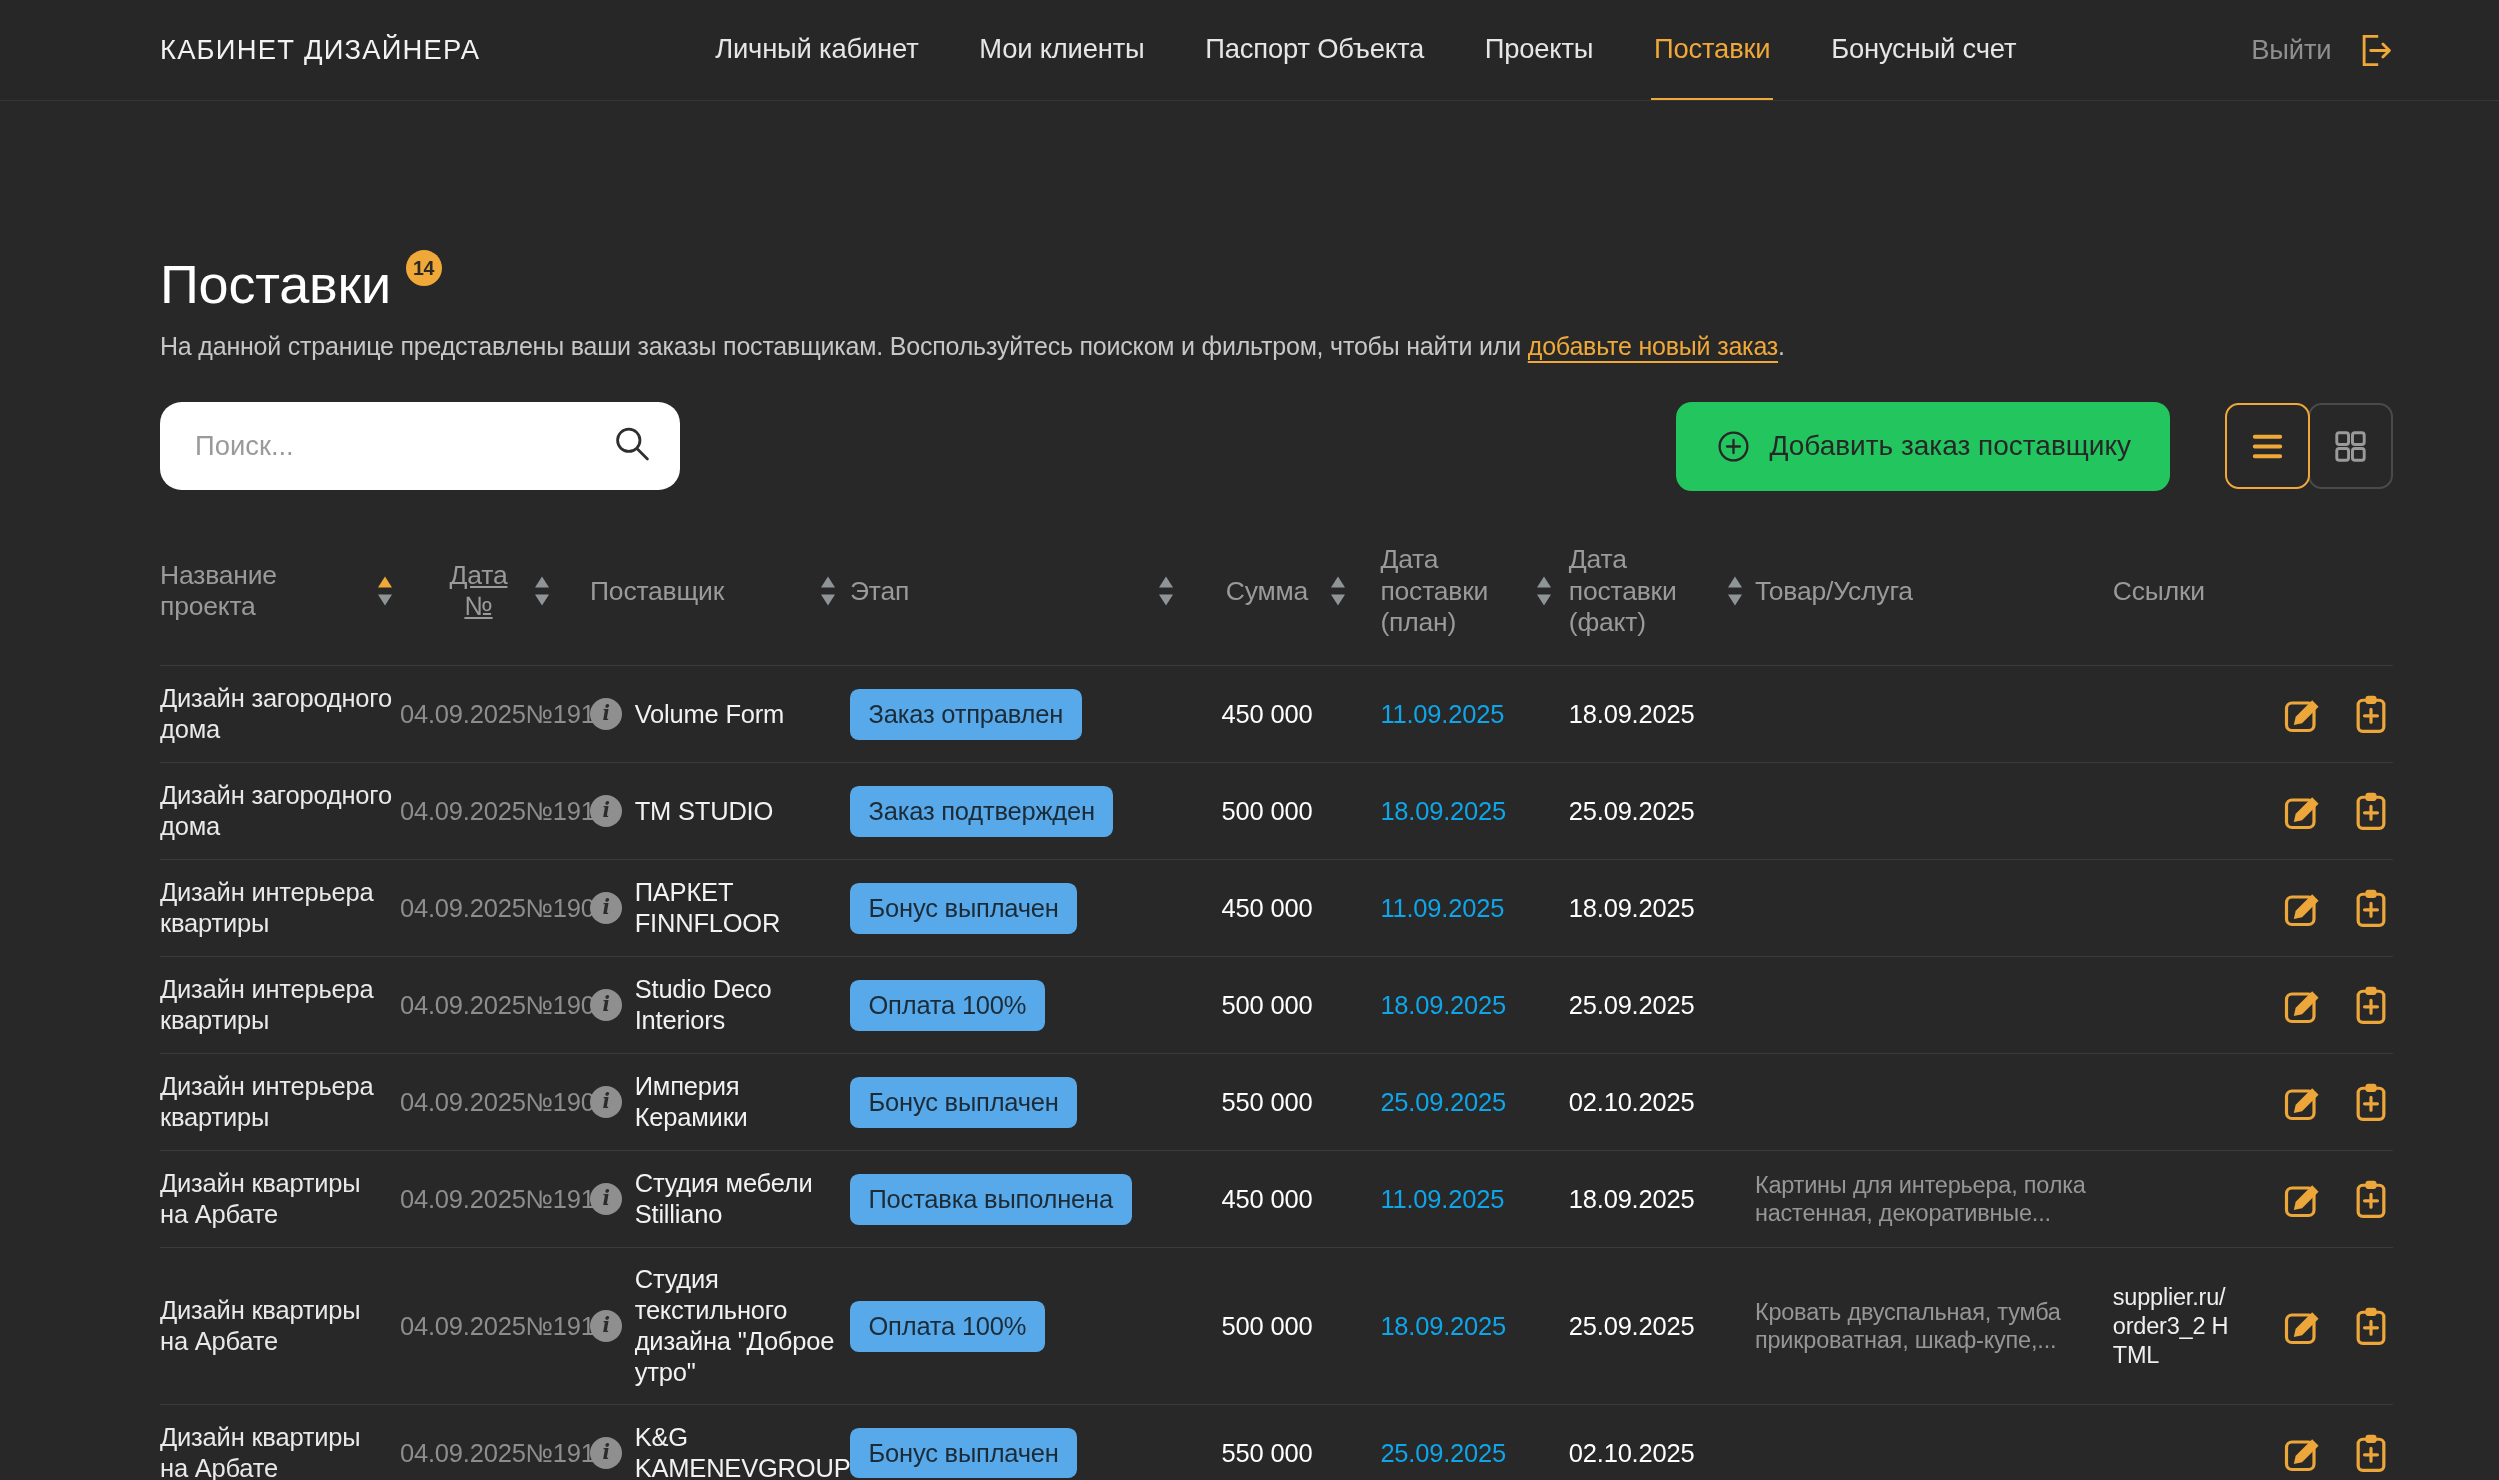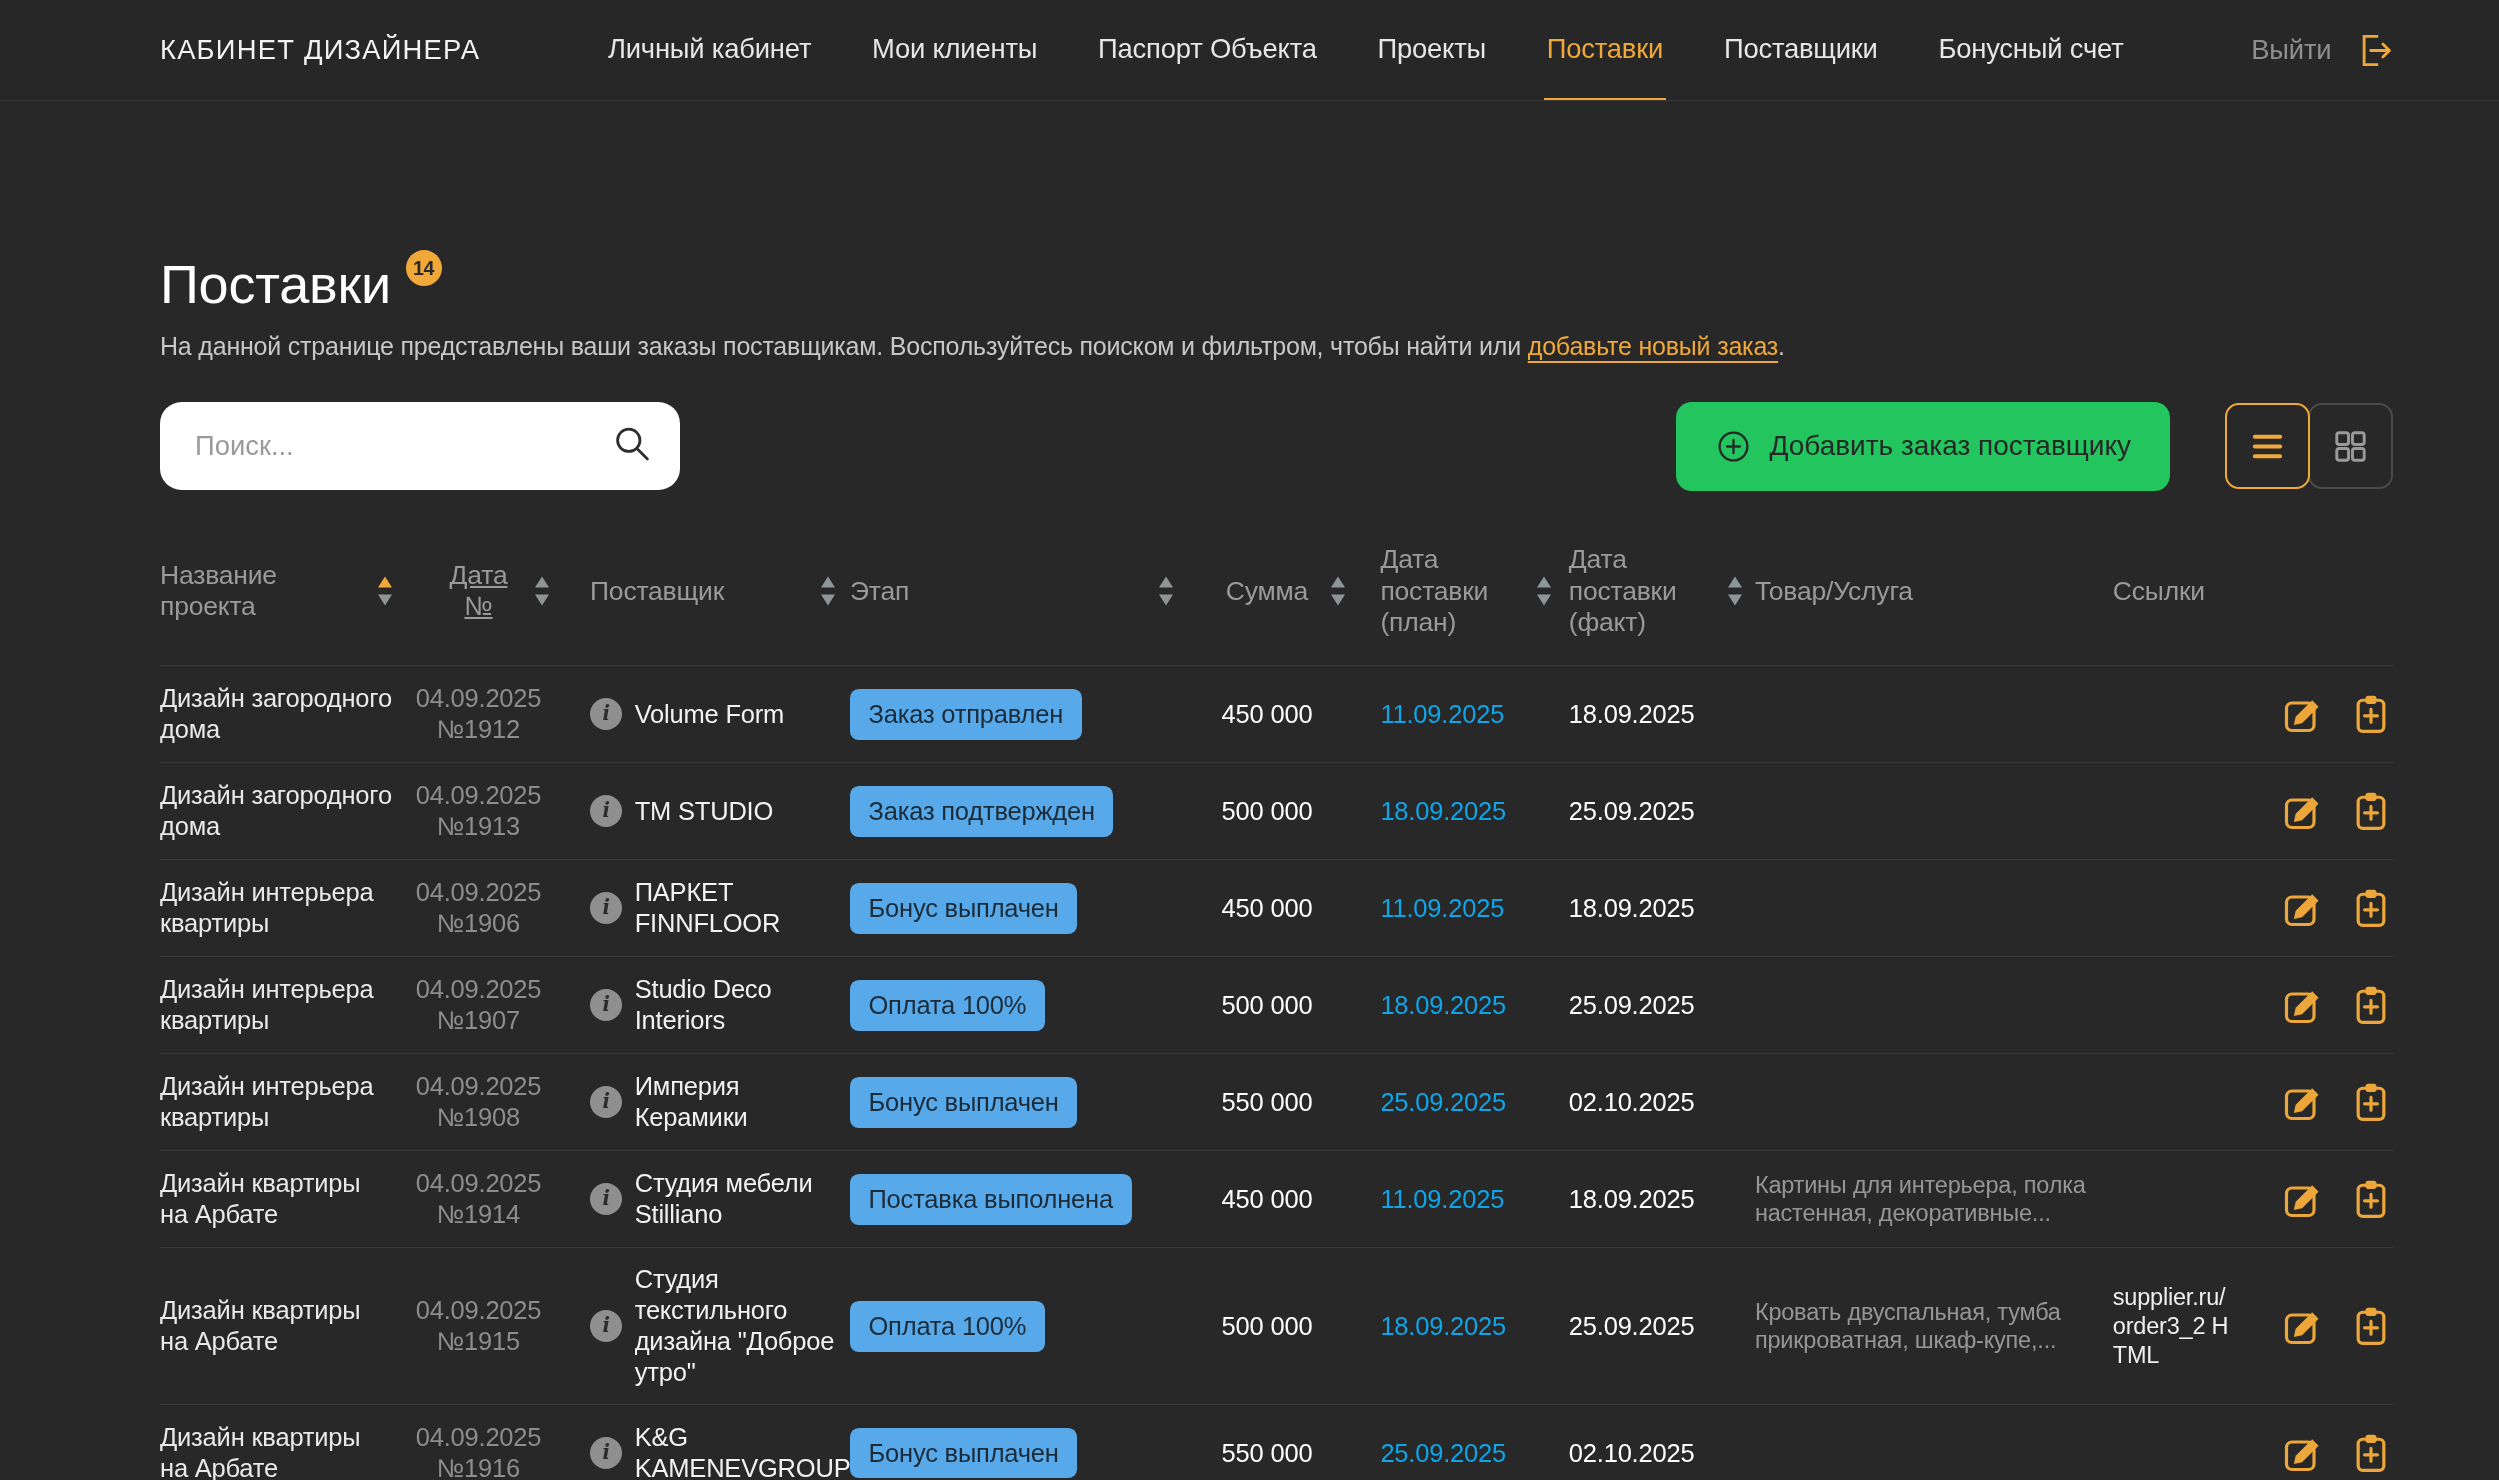--- a/index.html
+++ b/index.html
@@ -65,21 +65,21 @@
   .sort{ position:absolute; right:7.8px; top:50%; transform:translateY(-50%);
     display:flex; flex-direction:column; align-items:center; gap:6.9px; cursor:pointer; }
   .tri{ width:0; height:0; border-left:7.8px solid transparent; border-right:7.8px solid transparent; }
   .tri.up{ border-bottom:11.8px solid #8f9496; }
   .tri.down{ border-top:11.8px solid #8f9496; }
   .tri.up.active{ border-bottom-color:#f0a838; }
   .tbody{ margin-top:22.5px; }
   .tr{ border-top:1px solid #3b3b3b; min-height:97px; align-items:center; padding:15.7px 0; }
   .td{ font-size:25.5px; line-height:1.22; }
   .c-project{ color:#e9e9e9; white-space:pre; }
-  .c-date{ color:#8d8d8d; display:flex; flex-direction:column; align-items:center; }
+  .c-date{ color:#8d8d8d; display:flex; align-items:center; }
   .c-supplier{ display:flex; align-items:center; gap:12.7px; padding-left:33px; color:#f2f2f2; }
   .supplier-name{ white-space:pre; }
   .info-icon{ flex:0 0 auto; width:32px; height:32px; border-radius:50%; background:#8f8f8f;
     color:#2c2c2c; display:flex; align-items:center; justify-content:center;
     font-family:"DejaVu Serif","Liberation Serif",serif; font-style:italic; font-weight:700;
     font-size:19.6px; cursor:pointer; }
   .c-stage{ padding-left:6.9px; }
   .stage-badge{ display:inline-block; background:#57a9e9; color:#1c2b38; font-size:25.5px;
     padding:9.8px 18.6px; border-radius:8.8px; white-space:pre; }
   .c-sum{ color:#ffffff; text-align:center; }
@@ -94,21 +94,20 @@
 <body>
 
 <header class="topbar">
   <div class="brand">КАБИНЕТ ДИЗАЙНЕРА</div>
   <nav class="nav">
     <a class="nav-item">Личный кабинет</a>
     <a class="nav-item">Мои клиенты</a>
     <a class="nav-item">Паспорт Объекта</a>
     <a class="nav-item">Проекты</a>
     <a class="nav-item active">Поставки</a>
-    <a class="nav-item">Поставщики</a>
     <a class="nav-item">Бонусный счет</a>
   </nav>
   <div class="logout">
     <span class="logout-label">Выйти</span>
     <span style="line-height:0;">
       <svg width="45" height="45" viewBox="0 0 48 48" fill="none">
         <path d="M29 9 H14 V39 H29" stroke="#f0a838" stroke-width="3" fill="none"></path>
         <path d="M21 24 H41 M34 17 L41 24 L34 31" stroke="#f0a838" stroke-width="3" fill="none" stroke-linecap="round" stroke-linejoin="round"></path>
       </svg>
     </span>

